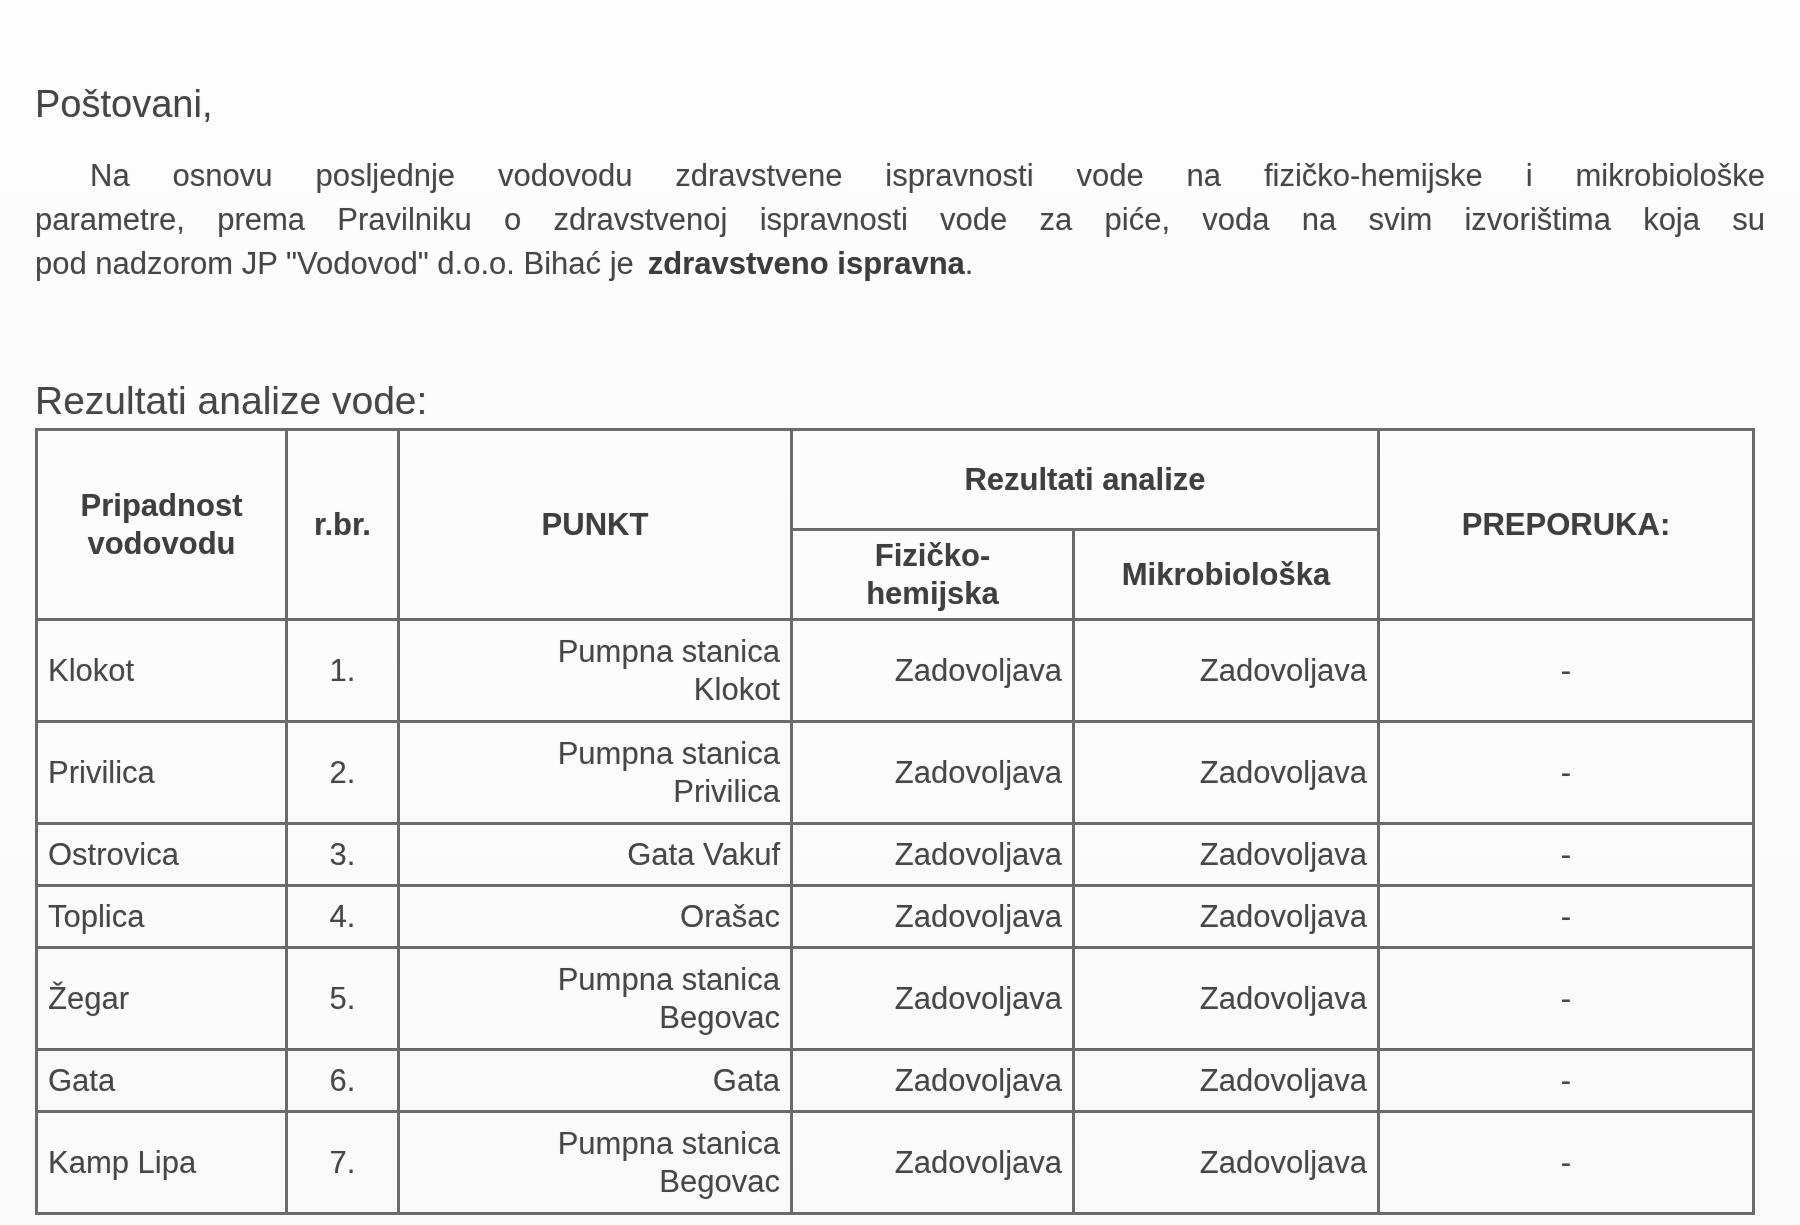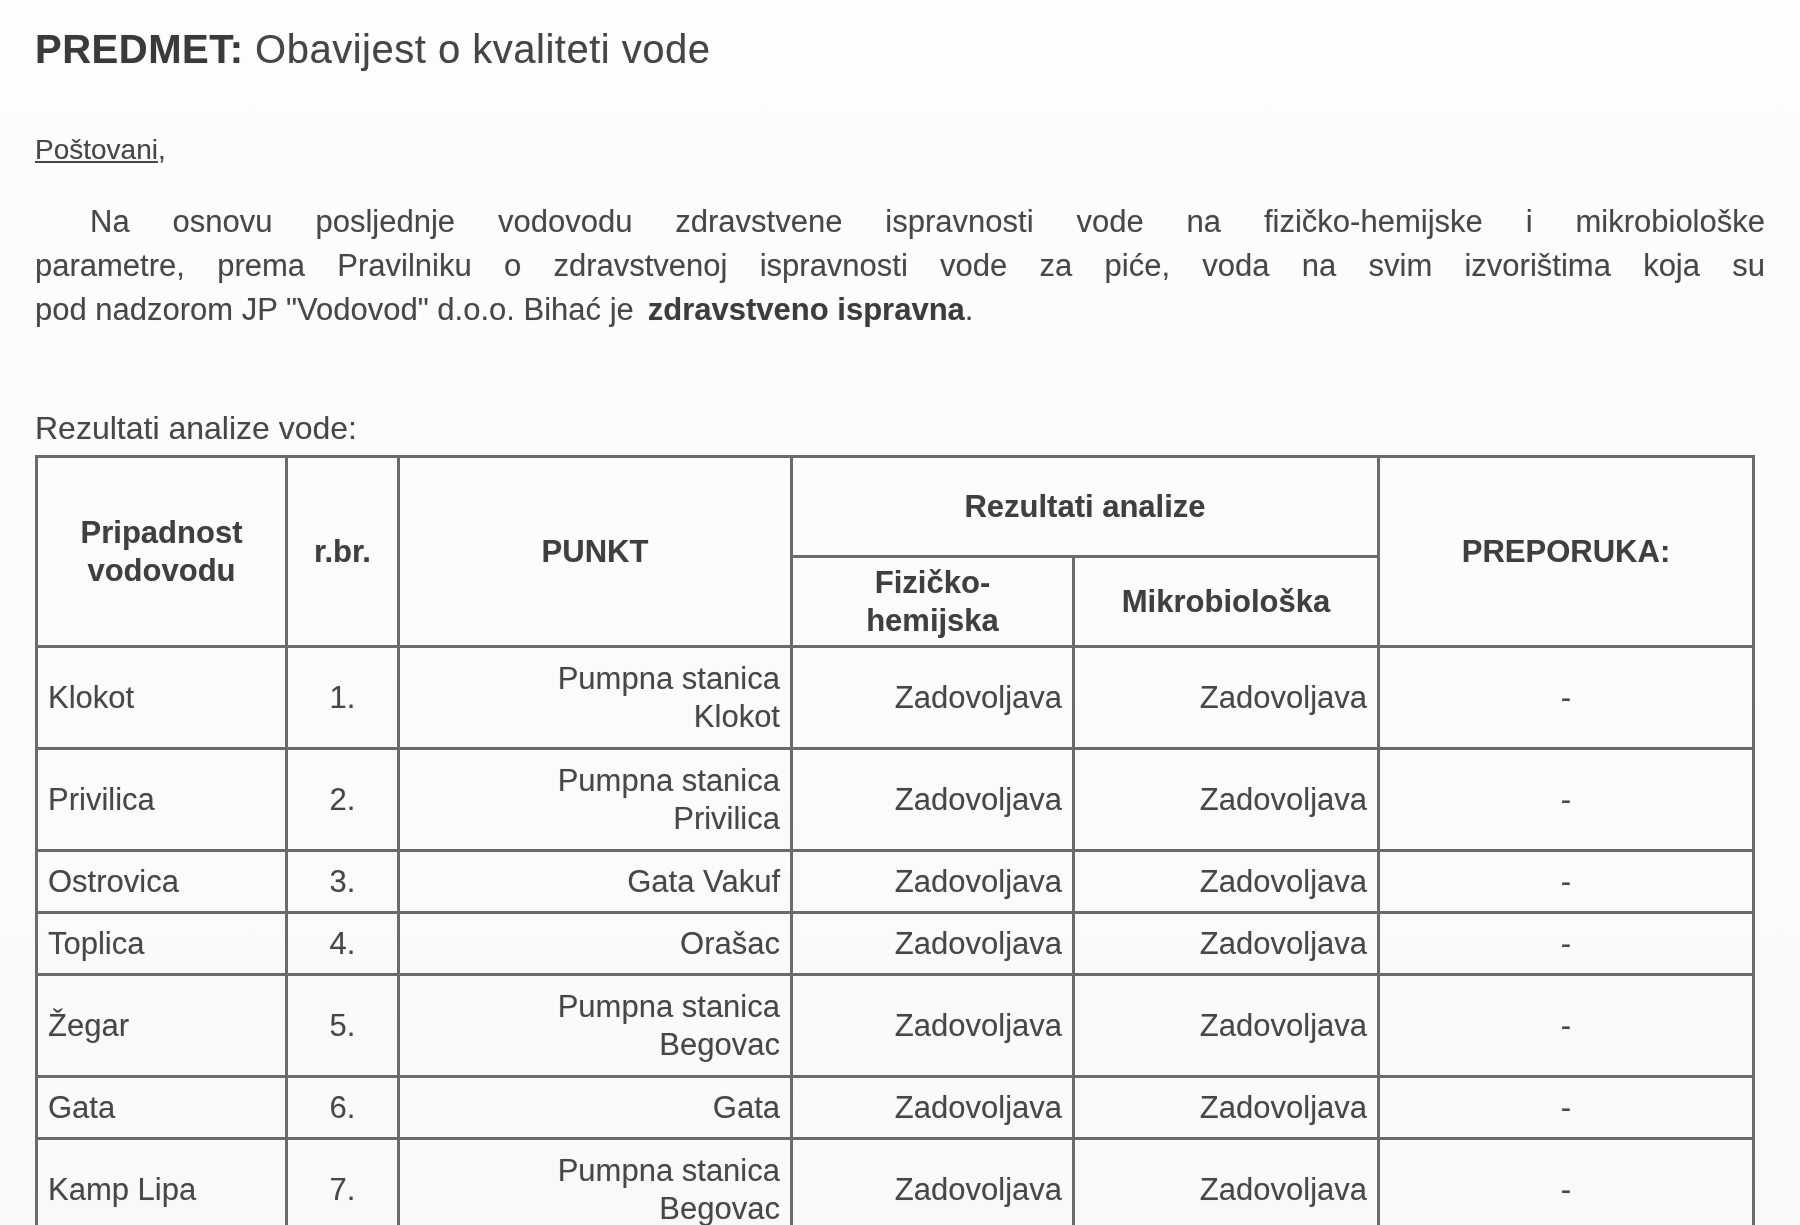--- a/index.html
+++ b/index.html
@@ -28,25 +28,24 @@
   .subject-label {
     font-weight: bold;
     color: #3a3a3a;
   }
   .subject-text {
     font-weight: normal;
     color: #454545;
   }
   .salutation {
     margin-top: 58px;
-    font-size: 28px;
+    font-size: 38px;
     line-height: 40px;
     color: #464646;
     text-shadow: 0 0 1px rgba(70,70,70,0.3);
-    text-decoration: underline;
   }
   .para {
     margin-top: 30px;
     width: 1730px;
     font-size: 31px;
     line-height: 44px;
     color: #474747;
     text-shadow: 0 0 1px rgba(70,70,70,0.3);
   }
   .para-line-justify {
@@ -58,22 +57,22 @@
   }
   .para-line-last {
     text-align: left;
   }
   .bold-emph {
     font-weight: bold;
     margin-left: 14px;
     color: #3c3c3c;
   }
   .table-caption {
-    margin-top: 76px;
-    font-size: 32px;
+    margin-top: 95px;
+    font-size: 39px;
     line-height: 40px;
     color: #474747;
     text-shadow: 0 0 1px rgba(70,70,70,0.3);
   }
   table.results {
     margin-top: 7px;
     border-collapse: collapse;
     table-layout: fixed;
     width: 1717px;
     background: transparent;
@@ -111,24 +110,20 @@
   td.cell-result { text-align: right; }
   td.cell-preporuka { text-align: center; }
   th.group-header { border-bottom-width: 3px; }
 </style>
 </head>
 <body>
 
 <div class="page">
   <div class="inner">
 
-    <div class="subject-line">
-      <span class="subject-label">PREDMET:</span>
-      <span class="subject-text">Obavijest o kvaliteti vode</span>
-    </div>
 
     <div class="salutation">Poštovani,</div>
 
     <div class="para">
       <div class="para-line-justify para-line-first">Na osnovu posljednje vodovodu zdravstvene ispravnosti vode na fizičko-hemijske i mikrobiološke</div>
       <div class="para-line-justify">parametre, prema Pravilniku o zdravstvenoj ispravnosti vode za piće, voda na svim izvorištima koja su</div>
       <div class="para-line-last"><span>pod nadzorom JP "Vodovod" d.o.o. Bihać je</span><span class="bold-emph">zdravstveno ispravna</span><span>.</span></div>
     </div>
 
     <div class="table-caption">Rezultati analize vode:</div>

